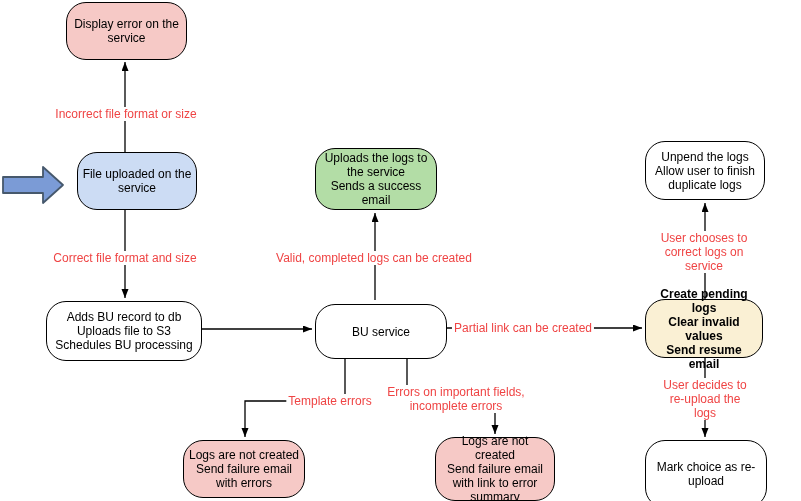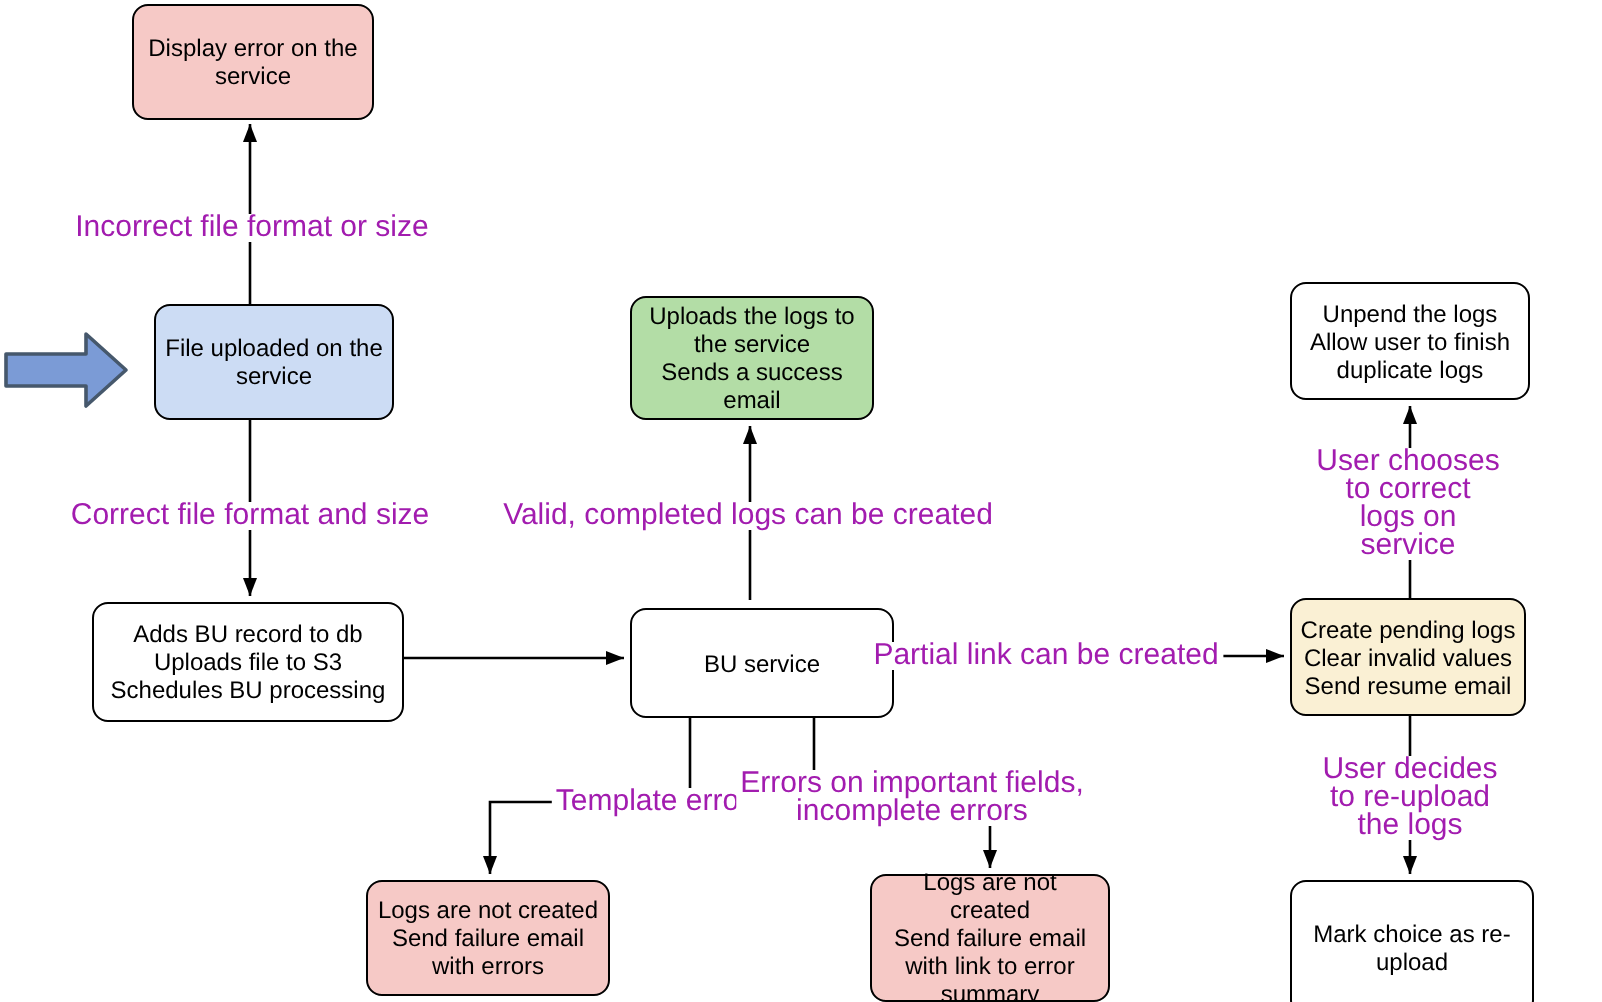--- a/index.html
+++ b/index.html
@@ -8,38 +8,38 @@
     width:801px;height:501px;
     background:var(--background,#fff);
     font-family:"Liberation Sans", sans-serif;
     overflow:hidden;
   }
   .edges-layer{position:absolute;left:0;top:0;z-index:1;}
   .node{
     position:absolute;
     box-sizing:border-box;
     border:1.6px solid var(--border,#000);
-    border-radius:8px;
+    border-radius:20px;
     display:flex;align-items:center;justify-content:center;
     text-align:center;
     font-size:12px;line-height:14px;color:#000;
     white-space:pre-line;
     z-index:2;
     padding:2px 4px;
   }
   .node.pink{background:var(--node-pink,#f6c9c6);}
   .node.blue{background:var(--node-blue,#ccdcf4);margin-left:12px;}
   .node.green{background:var(--node-green,#b3dda6);}
-  .node.yellow{background:var(--node-yellow,#faf0d4);}
+  .node.yellow{background:var(--node-yellow,#faf0d4);font-weight:bold;}
   .node.white{background:var(--node-white,#fff);}
   .edge-label{
     position:absolute;
     transform:translate(-50%,-50%);
     background:var(--background,#fff);
-    font-size:15px;line-height:14px;color:#a21caf;
+    font-size:12px;line-height:14px;color:#ef4444;
     white-space:pre-line;text-align:center;
     padding:0 2px;
     z-index:3;
   }
 </style>
 </head>
 <body>
 
 <div class="canvas">
 

